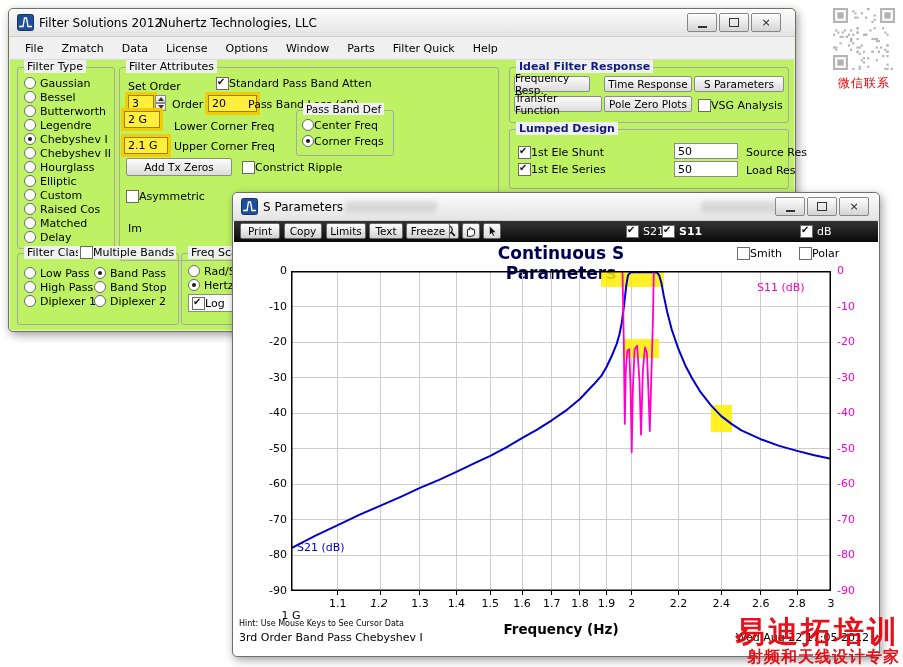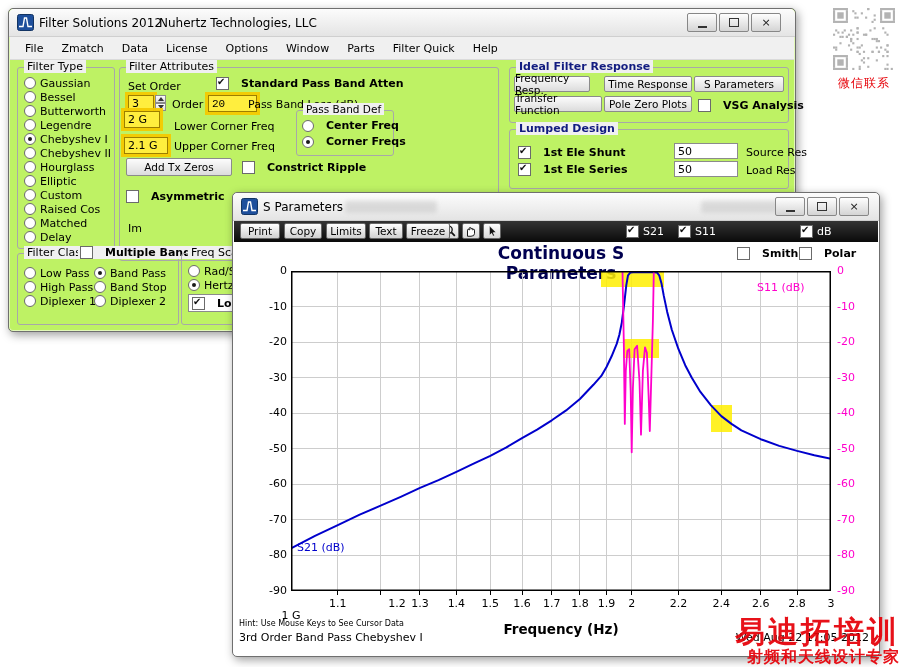--- a/index.html
+++ b/index.html
@@ -18,21 +18,21 @@
   .gl-min{width:9px;height:2px;background:#333;margin-top:8px;}
   .gl-max{width:8px;height:7px;border:1.5px solid #333;}
   .menubar{position:absolute;left:1px;right:1px;top:28px;height:22px;background:#f0f0f0;
            border-bottom:1px solid #dadada;display:flex;align-items:center;padding-left:6px;}
   .mitem{padding:3px 9px;font-size:11px;white-space:nowrap;}
   .grp{position:absolute;border:1px solid #a8a8a8;border-radius:3px;}
   .cap{position:absolute;top:-8px;left:6px;background:#f0f0f0;padding:0 3px;font-size:11px;white-space:nowrap;}
   .cap.b{font-weight:bold;color:#121c80;}
   .vlist{position:absolute;}
   .vrow{display:flex;align-items:center;height:14px;gap:4px;white-space:nowrap;font-size:11px;}
-  .row{position:absolute;display:flex;align-items:center;gap:12px;white-space:nowrap;font-size:11px;font-weight:bold;}
+  .row{position:absolute;display:flex;gap:0;white-space:nowrap;font-size:11px;}
   .rd{display:inline-block;width:10px;height:10px;border-radius:50%;border:1px solid #6b6b6b;background:#fff;flex:0 0 auto;}
   .rd.sel::after{content:"";display:block;width:4px;height:4px;margin:3px;background:#1a1a1a;border-radius:50%;}
   .ck{position:relative;display:inline-block;width:11px;height:11px;border:1px solid #6b6b6b;background:#fff;flex:0 0 auto;}
   .ck.on::after{content:"\2714";position:absolute;left:0px;top:-2px;font-size:10px;color:#111;}
   .btn{position:absolute;background:linear-gradient(#fcfcfc,#dcdcdc);border:1px solid #8b8b8b;border-radius:2px;
        font-size:10.5px;display:flex;align-items:center;justify-content:center;box-sizing:border-box;}
   .fld{position:absolute;background:#fff;border:1px solid #8b8b8b;font-size:11px;padding:1px 3px;
        box-sizing:border-box;display:flex;align-items:center;}
   .hl{background:#ffee3e;border-color:#9c7e00;box-shadow:0 0 0 3px rgba(244,201,0,.95);}
   .lbl{position:absolute;white-space:nowrap;font-size:11px;}
@@ -158,21 +158,21 @@
     <div class="fld hl" style="left:8px;top:27px;width:26px;height:17px;">3</div>
     <div class="spin" style="left:35px;top:27px;">
       <div class="spbtn">
           <span class="tri-up"></span>
         </div>
       <div class="spbtn">
           <span class="tri-dn"></span>
         </div>
     </div>
     <span class="lbl" style="left:52px;top:30px;">Order</span>
-    <div class="fld hl" style="left:88px;top:27px;width:49px;height:17px;font-family:Liberation Mono, monospace;">20</div>
+    <div class="fld hl" style="left:88px;top:27px;width:49px;height:17px;">20</div>
     <span class="lbl" style="left:128px;top:30px;">Pass Band Loss (dB)</span>
     <div class="fld hl" style="left:4px;top:43px;width:36px;height:17px;">2 G</div>
     <span class="lbl" style="left:54px;top:52px;">Lower Corner Freq</span>
     <div class="fld hl" style="left:4px;top:69px;width:44px;height:17px;">2.1 G</div>
     <span class="lbl" style="left:54px;top:72px;">Upper Corner Freq</span>
     <div class="grp" style="left:176px;top:42px;width:96px;height:44px;">
       <span class="cap" style="font-size:10.5px;">Pass Band Def</span>
       <div class="row" style="left:5px;top:8px;">
         <span class="rd"></span>
         <span>Center Freq</span>
@@ -315,21 +315,21 @@
     </div>
     <div class="ibtn" style="left:249px;">
       <svg viewBox="0 0 16 16" width="14" height="14">
           <polygon points="5,2 5,13 7.6,10.6 9.2,14 11,13.2 9.4,9.9 12.8,9.6" fill="#111" stroke="#fff" stroke-width="0.7"></polygon>
         </svg>
     </div>
     <div class="tck" style="left:392px;">
       <span class="ck on"></span>
       <span>S21</span>
     </div>
-    <div class="tck" style="left:444px;">
+    <div class="tck" style="left:428px;font-weight:bold;">
       <span class="ck on"></span>
       <span>S11</span>
     </div>
     <div class="tck" style="left:566px;">
       <span class="ck on"></span>
       <span>dB</span>
     </div>
   <div class="tbtn" style="left: 6px; width: 40px;">Print</div>
       <div class="tbtn" style="left: 50px; width: 38px;">Copy</div>
       <div class="tbtn" style="left: 92px; width: 40px;">Limits</div>
@@ -410,21 +410,21 @@
       <div class="ytr" style="top: 248.778px; color: rgb(255, 0, 204);">-50</div>
       <div class="ytl" style="top: 284.333px;">-60</div>
       <div class="ytr" style="top: 284.333px; color: rgb(255, 0, 204);">-60</div>
       <div class="ytl" style="top: 319.889px;">-70</div>
       <div class="ytr" style="top: 319.889px; color: rgb(255, 0, 204);">-70</div>
       <div class="ytl" style="top: 355.444px;">-80</div>
       <div class="ytr" style="top: 355.444px; color: rgb(255, 0, 204);">-80</div>
       <div class="ytl" style="top: 391px;">-90</div>
       <div class="ytr" style="top: 391px; color: rgb(255, 0, 204);">-90</div>
       <div class="xtl" style="left: 89.8477px;">1.1</div>
-      <div class="xtl" style="left: 149px;">1.2</div>
+      <div class="xtl" style="left: 131px; font-style: italic;">1.2</div>
       <div class="xtl" style="left: 171.96px;">1.3</div>
       <div class="xtl" style="left: 208.386px;">1.4</div>
       <div class="xtl" style="left: 242.298px;">1.5</div>
       <div class="xtl" style="left: 274.02px;">1.6</div>
       <div class="xtl" style="left: 303.819px;">1.7</div>
       <div class="xtl" style="left: 331.914px;">1.8</div>
       <div class="xtl" style="left: 358.49px;">1.9</div>
       <div class="xtl" style="left: 383.702px;">2</div>
       <div class="xtl" style="left: 430.55px;">2.2</div>
       <div class="xtl" style="left: 473.318px;">2.4</div>

